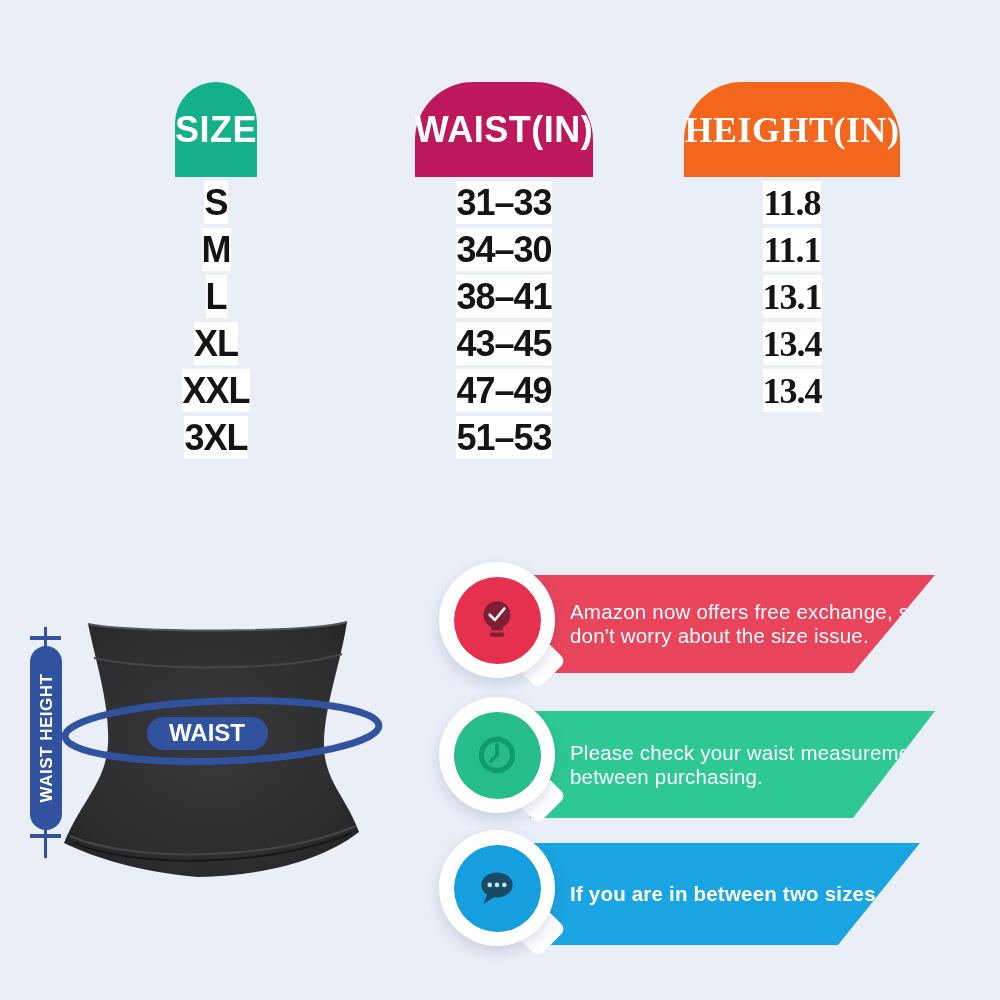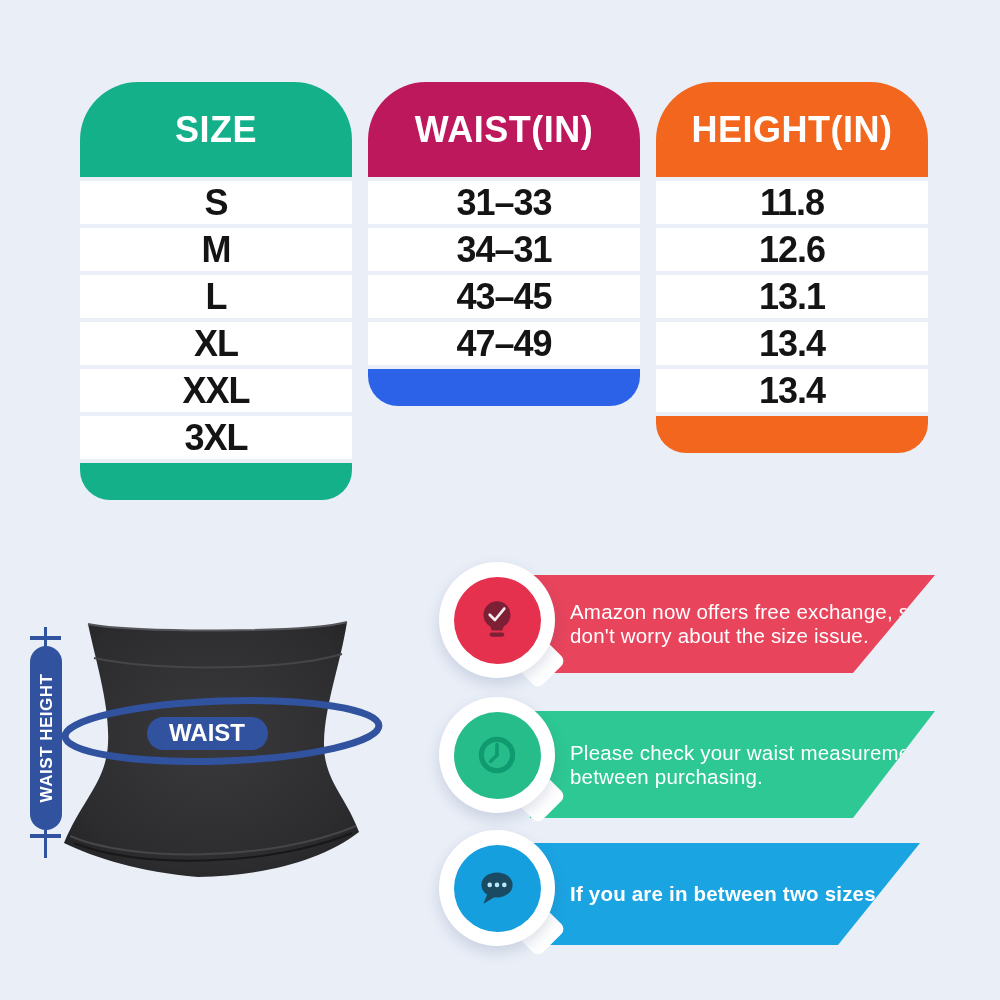--- a/index.html
+++ b/index.html
@@ -1,24 +1,24 @@
 <!DOCTYPE html>
 <html><head>
 <meta charset="utf-8">
 <style>
   * { margin:0; padding:0; box-sizing:border-box; }
   html,body { width:1000px; height:1000px; }
   body { font-family:"Liberation Sans", sans-serif; }
   .page { position:relative; width:1000px; height:1000px; background:#e9eef7; overflow:hidden; }
 
   
-  .col { position:absolute; top:82px; width:272px; display:flex; flex-direction:column; gap:4px; }
+  .col { position:absolute; top:82px; width:272px; display:flex; flex-direction:column; gap:4px;align-items:center; }
   .col.c-size   { left:80px; }
   .col.c-waist  { left:368px; }
-  .col.c-height { left:656px; }
+  .col.c-height { left:656px;font-family:Liberation Serif, serif; }
   .col-header {
     height:95px; border-radius:58px 58px 0 0;
     display:flex; align-items:center; justify-content:center;
     color:#fff; font-size:36px; font-weight:700; letter-spacing:.5px;
   }
   .cell {
     height:43px; background:#ffffff;
     display:flex; align-items:center; justify-content:center;
     color:#141414; font-size:36px; font-weight:700; letter-spacing:-1px;
   }
@@ -78,32 +78,34 @@
     <div class="cell">XXL</div>
     <div class="cell">3XL</div>
     <div class="col-footer" style="background-color: rgb(20, 176, 137);"></div>
   </div>
 
   <div class="col c-waist">
     <div class="col-header" style="background-color: #be185d;">
       <span>WAIST(IN)</span>
     </div>
     <div class="cell">31–33</div>
-    <div class="cell">34–31</div>
+    <div class="cell">34–30</div>
+    <div class="cell">38–41</div>
     <div class="cell">43–45</div>
     <div class="cell">47–49</div>
+    <div class="cell">51–53</div>
     <div class="col-footer" style="background-color: rgb(43, 98, 232);"></div>
   </div>
 
   <div class="col c-height">
     <div class="col-header" style="background-color: rgb(243, 102, 29);">
       <span>HEIGHT(IN)</span>
     </div>
     <div class="cell">11.8</div>
-    <div class="cell">12.6</div>
+    <div class="cell">11.1</div>
     <div class="cell">13.1</div>
     <div class="cell">13.4</div>
     <div class="cell">13.4</div>
     <div class="col-footer" style="background-color: rgb(243, 102, 29);"></div>
   </div>
 
   <svg class="illustration" viewBox="0 0 430 360" xmlns="http://www.w3.org/2000/svg">
     <defs>
       <radialGradient id="garmentShade" cx="50%" cy="45%" r="75%">
         <stop offset="0%" stop-color="#3a3a3d"></stop>

